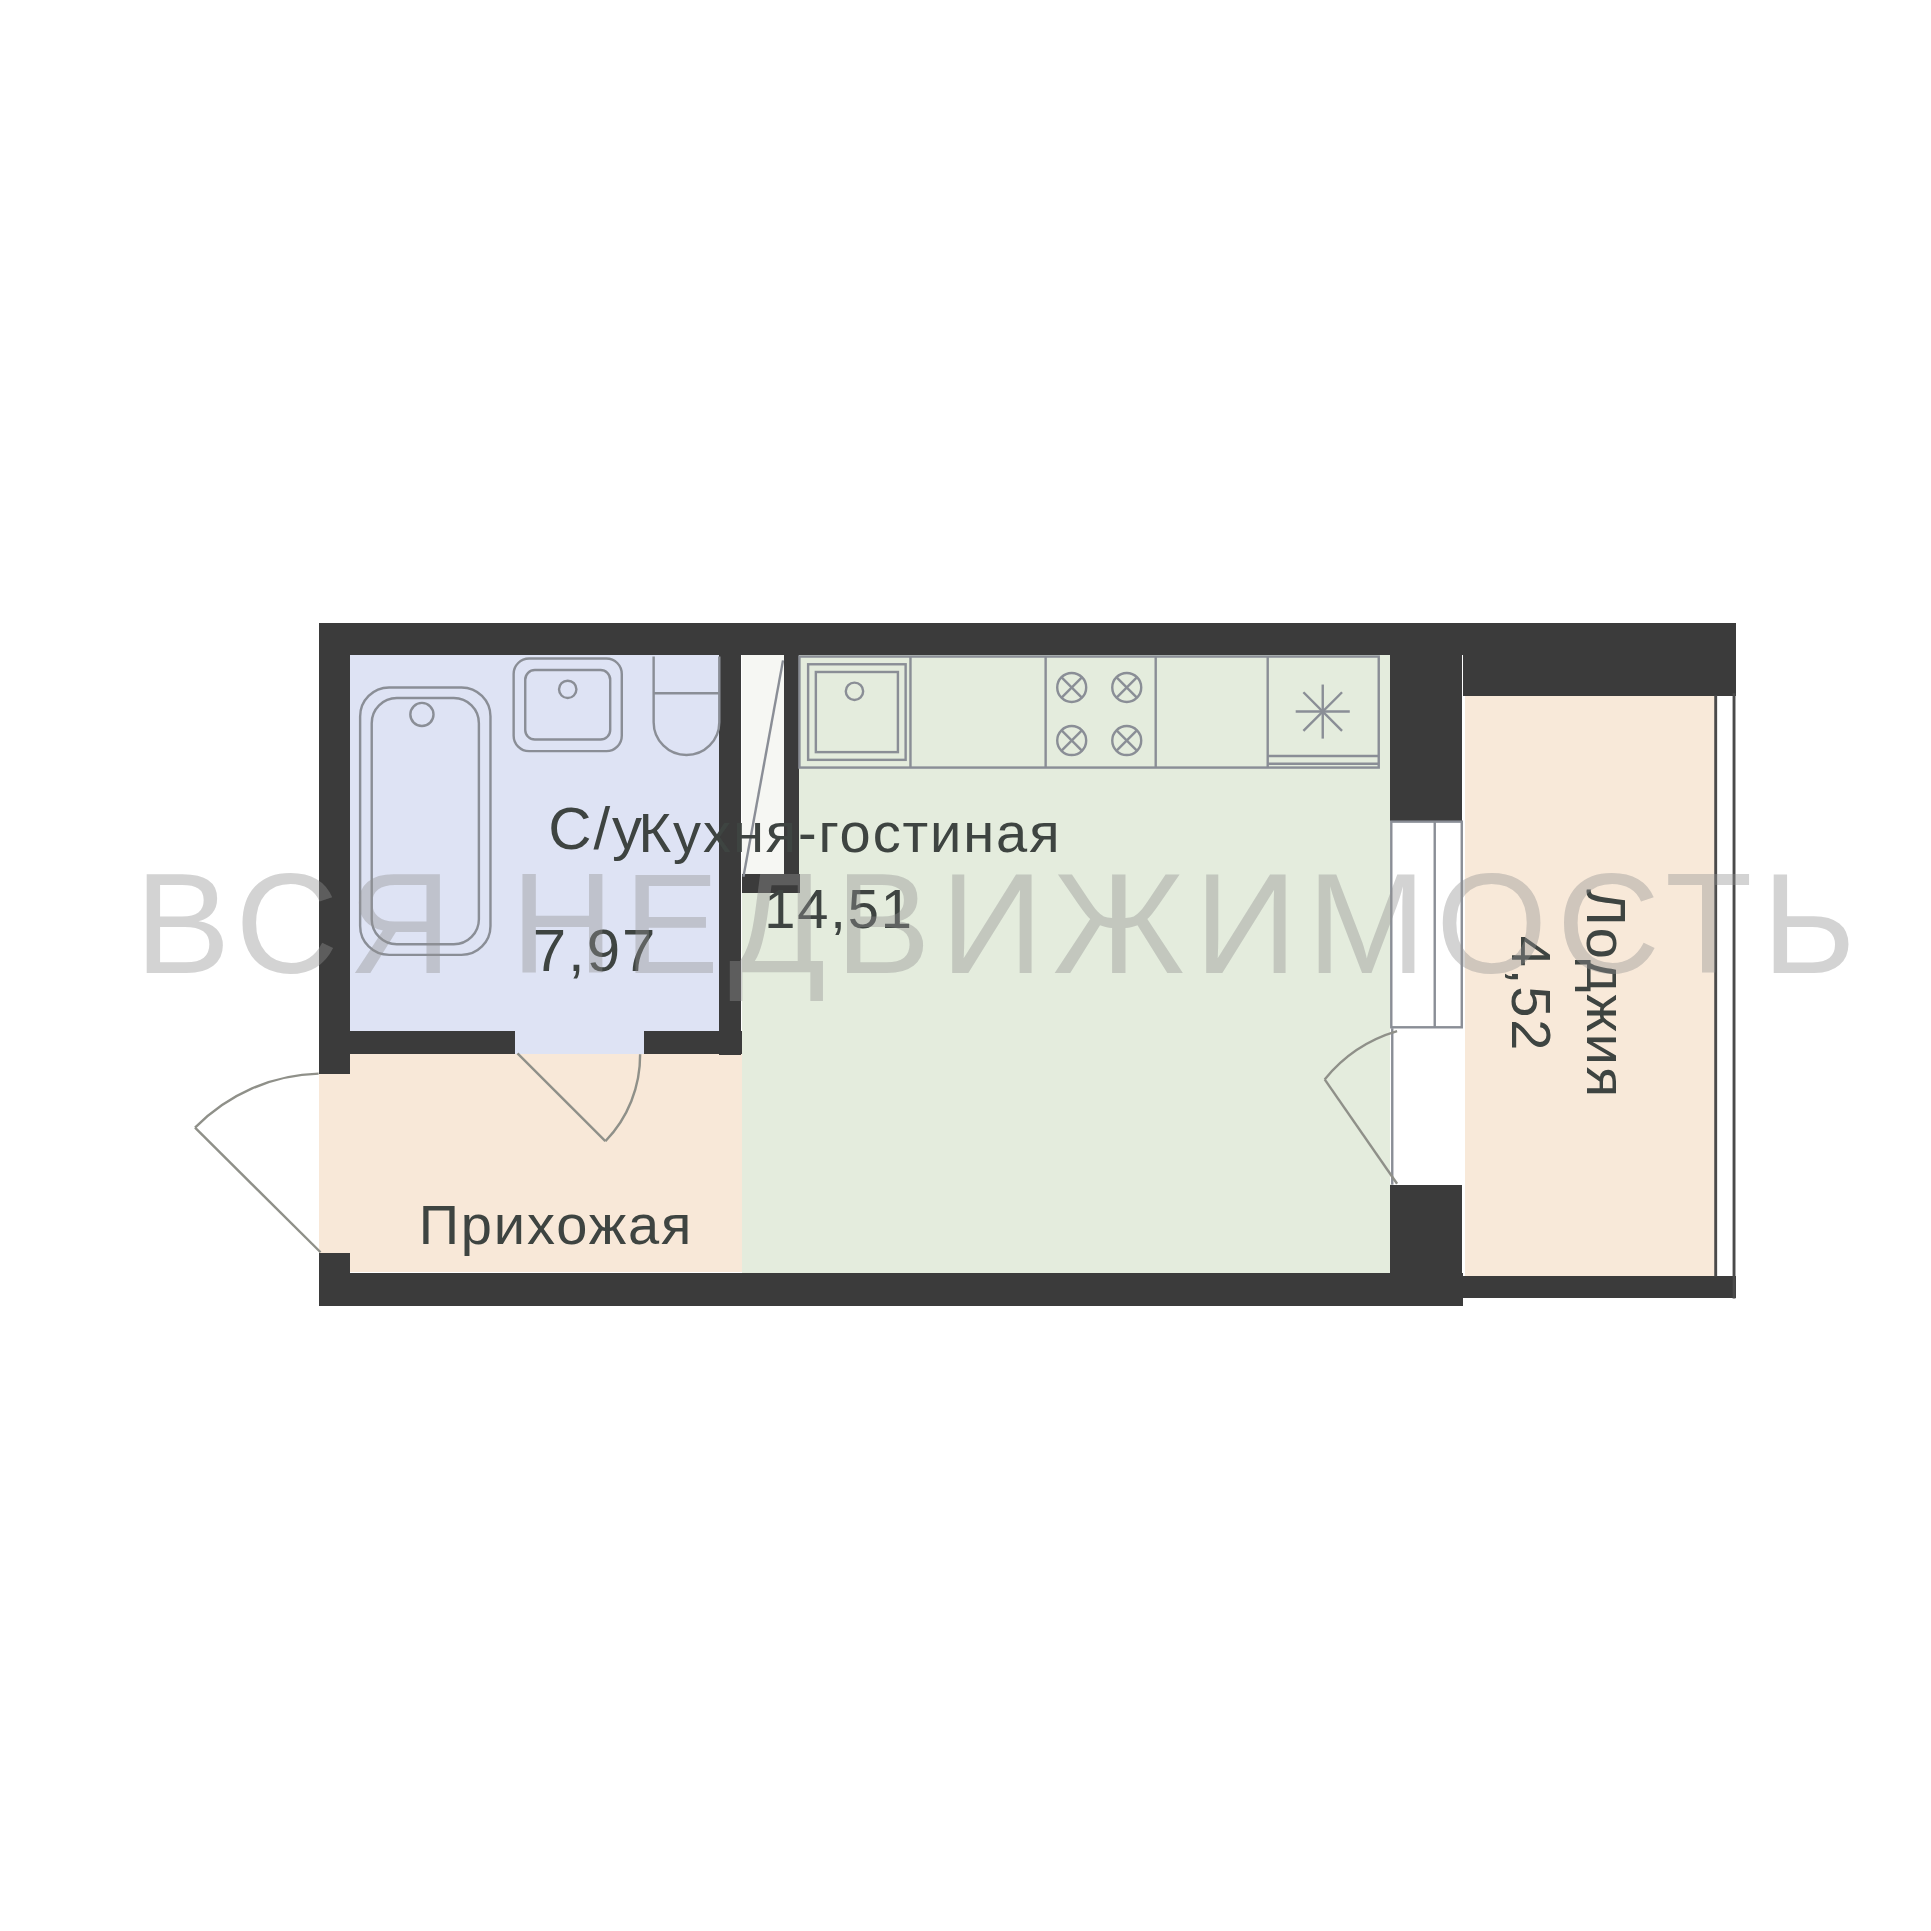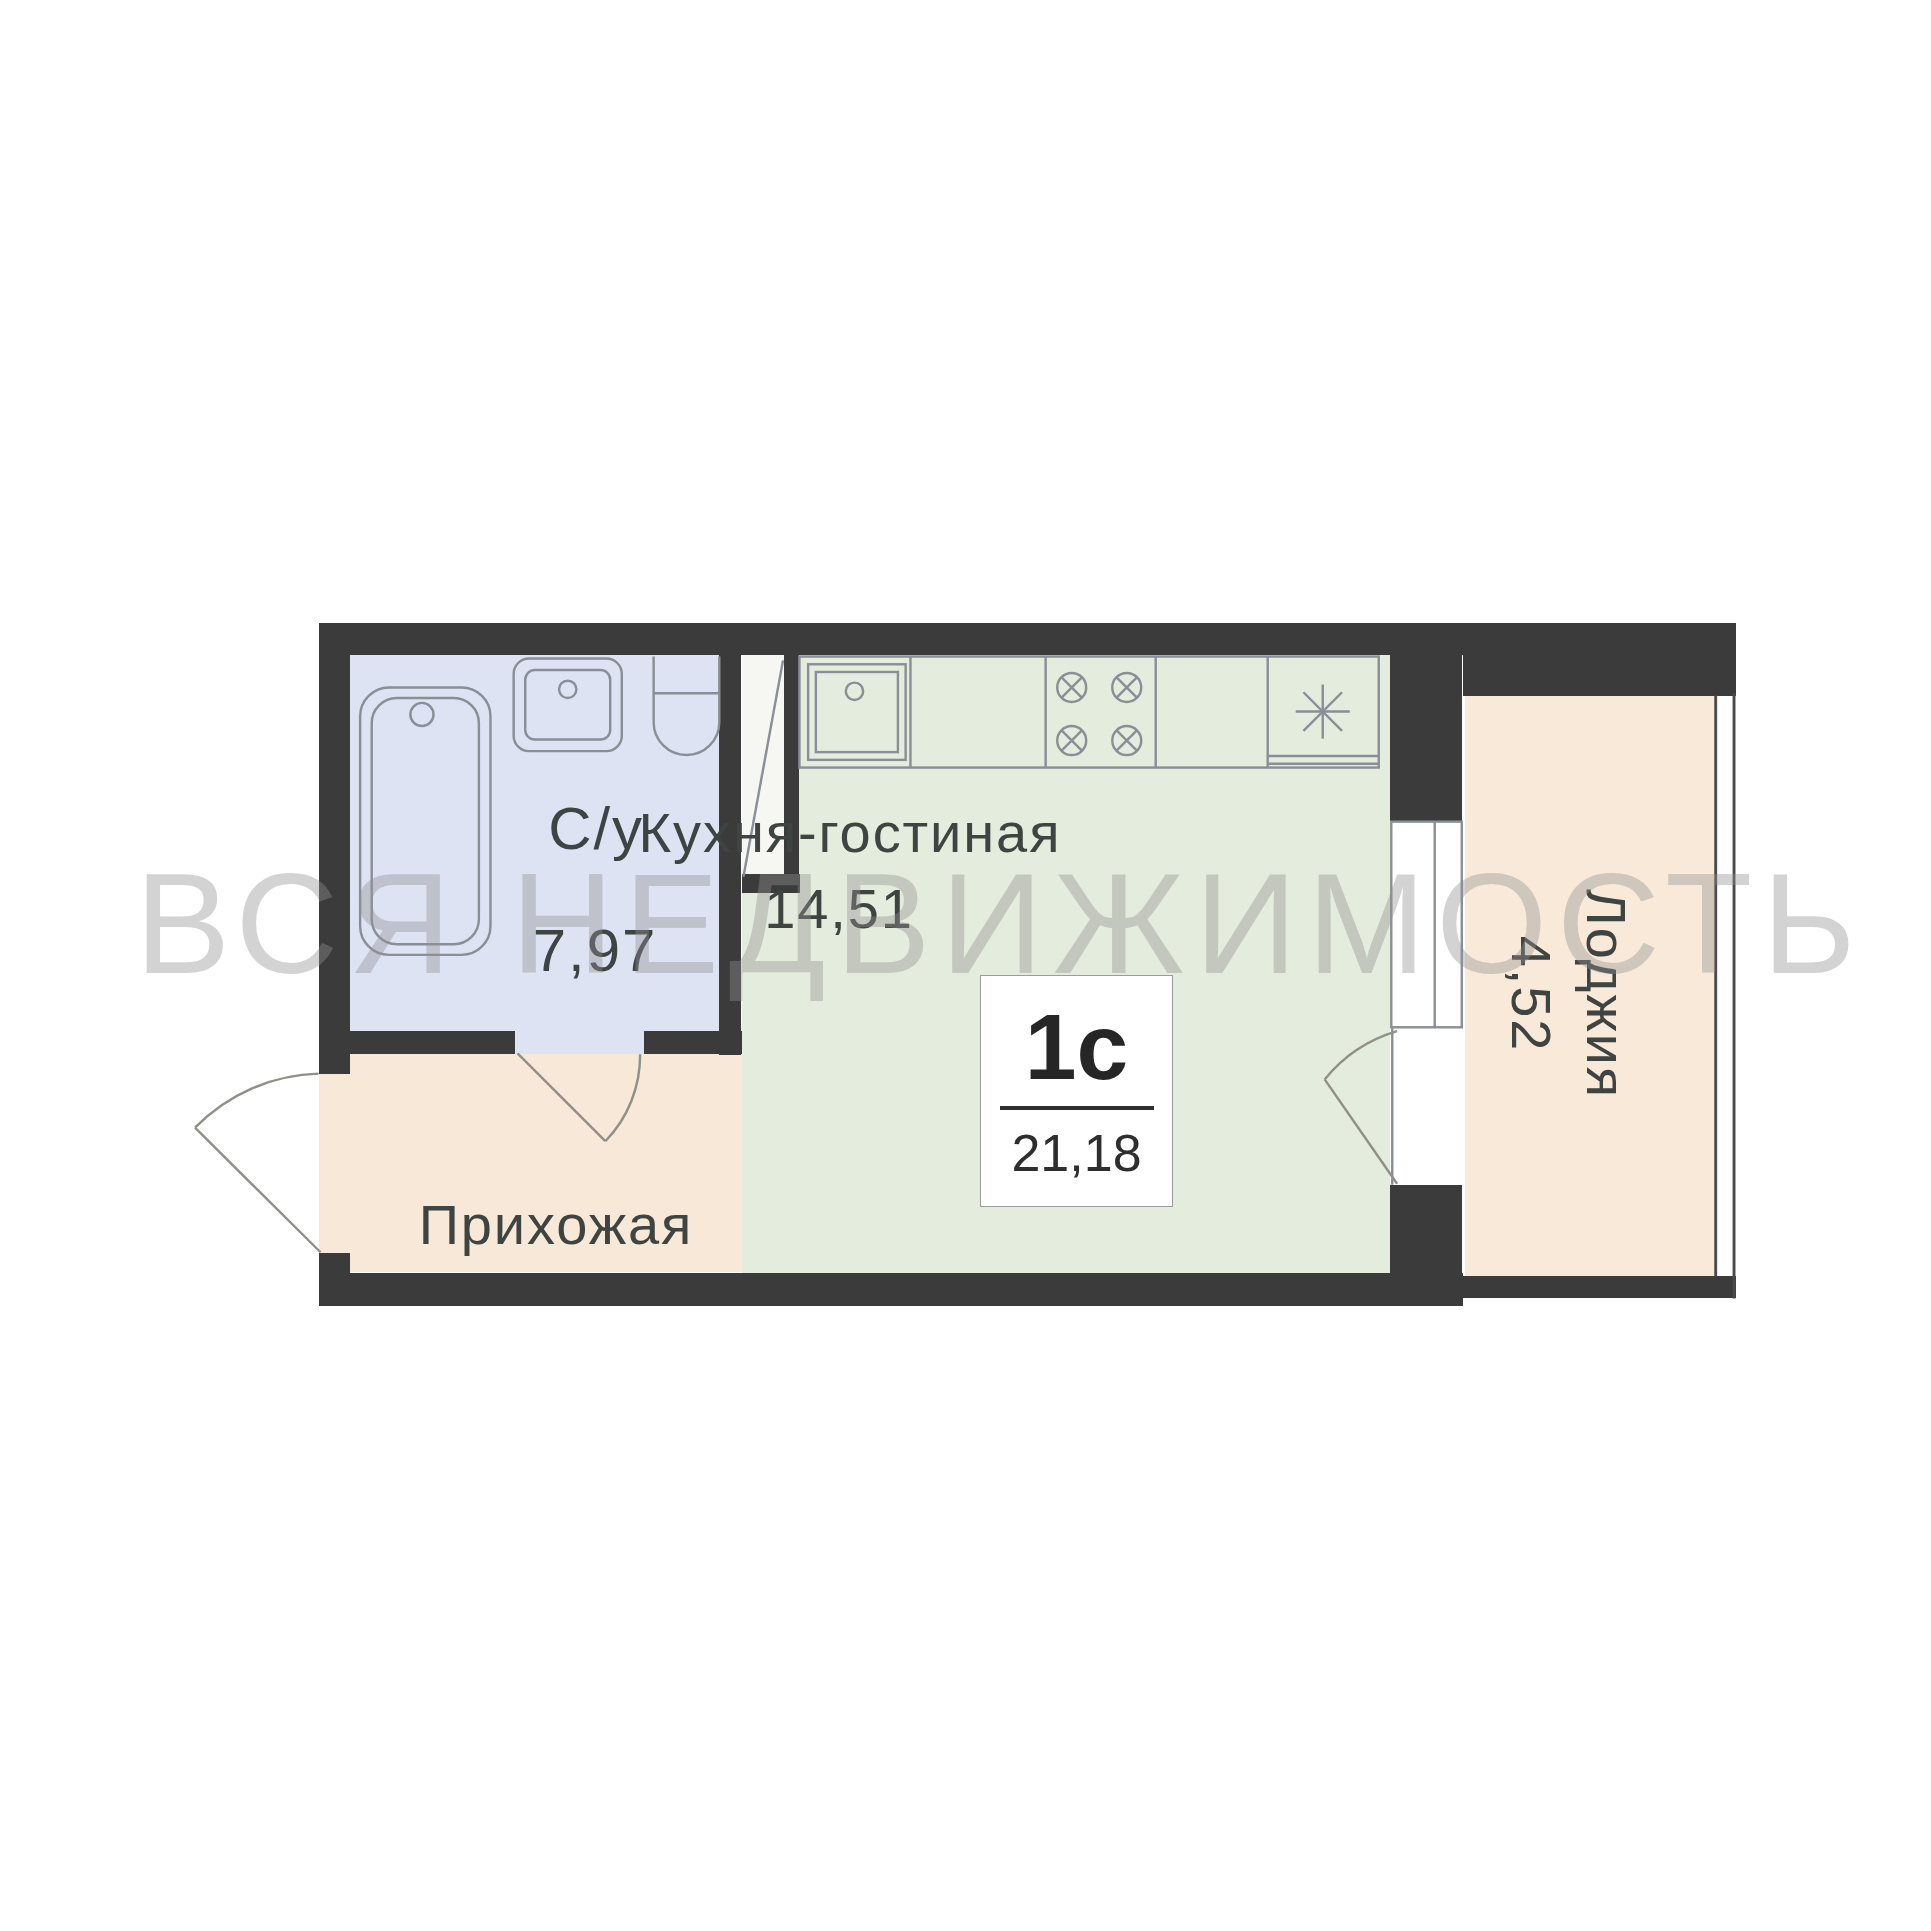--- a/index.html
+++ b/index.html
@@ -149,22 +149,17 @@
   <div class="label lbl-58" style="left:850px;top:832px;">Кухня-гостиная</div>
   <div class="label lbl-58" style="left:839px;top:908px;">14,51</div>
   <div class="label lbl-62" style="left:596px;top:828px;">С/у</div>
   <div class="label lbl-62" style="left:595px;top:950px;">7,97</div>
   <div class="label lbl-58" style="left:556px;top:1224px;text-align:center;">Прихожая</div>
   <div class="label lbl-58" id="loggia-label" style="left:1569px;top:994px;">
     <div>Лоджия</div>
     <div>4,52</div>
   </div>
 
-  <div id="unit-box">
-    <div id="unit-type">1с</div>
-    <div id="unit-divider"></div>
-    <div id="unit-area">21,18</div>
-  </div>
 
   <div id="watermark">ВСЯ НЕДВИЖИМОСТЬ</div>
 
 </div>
 
 
 </body></html>

